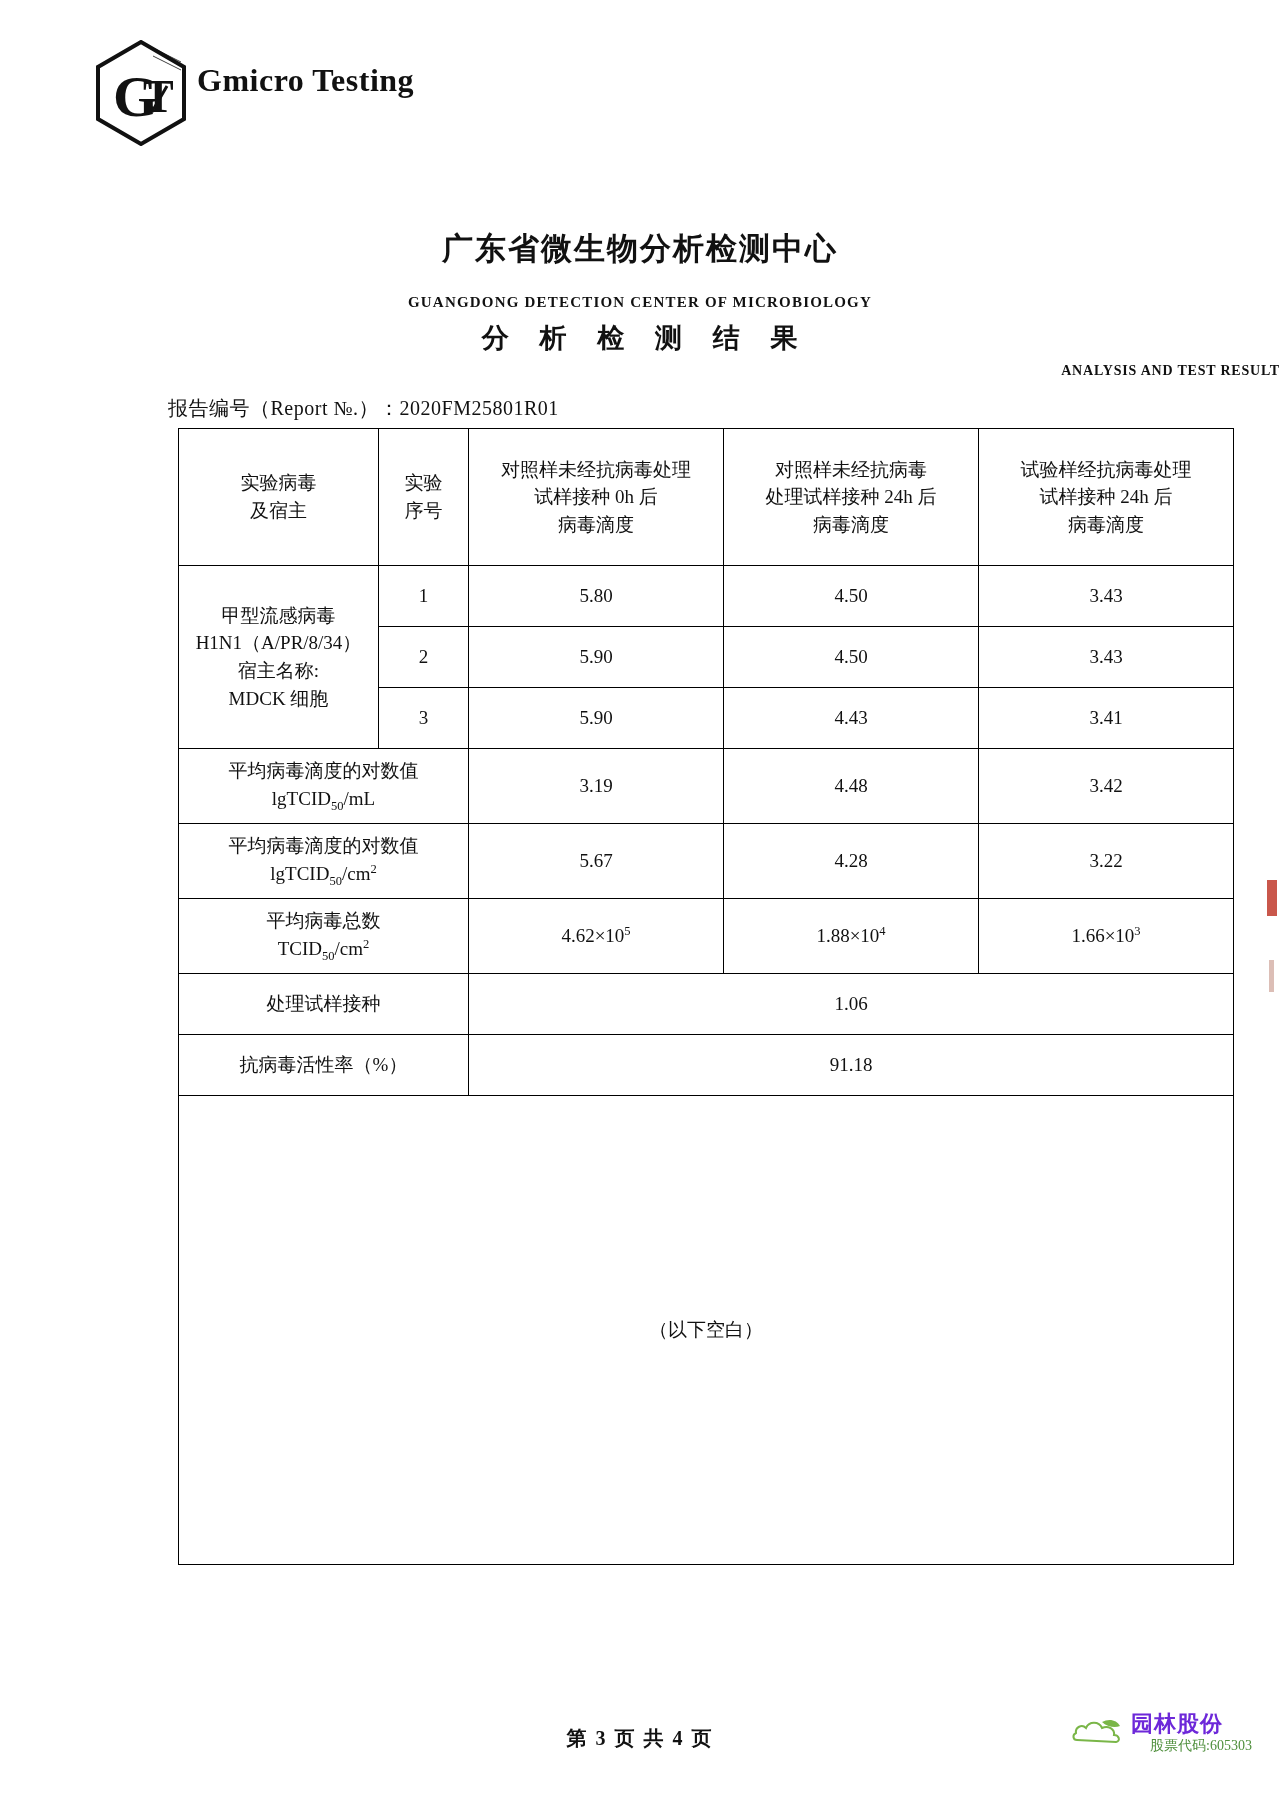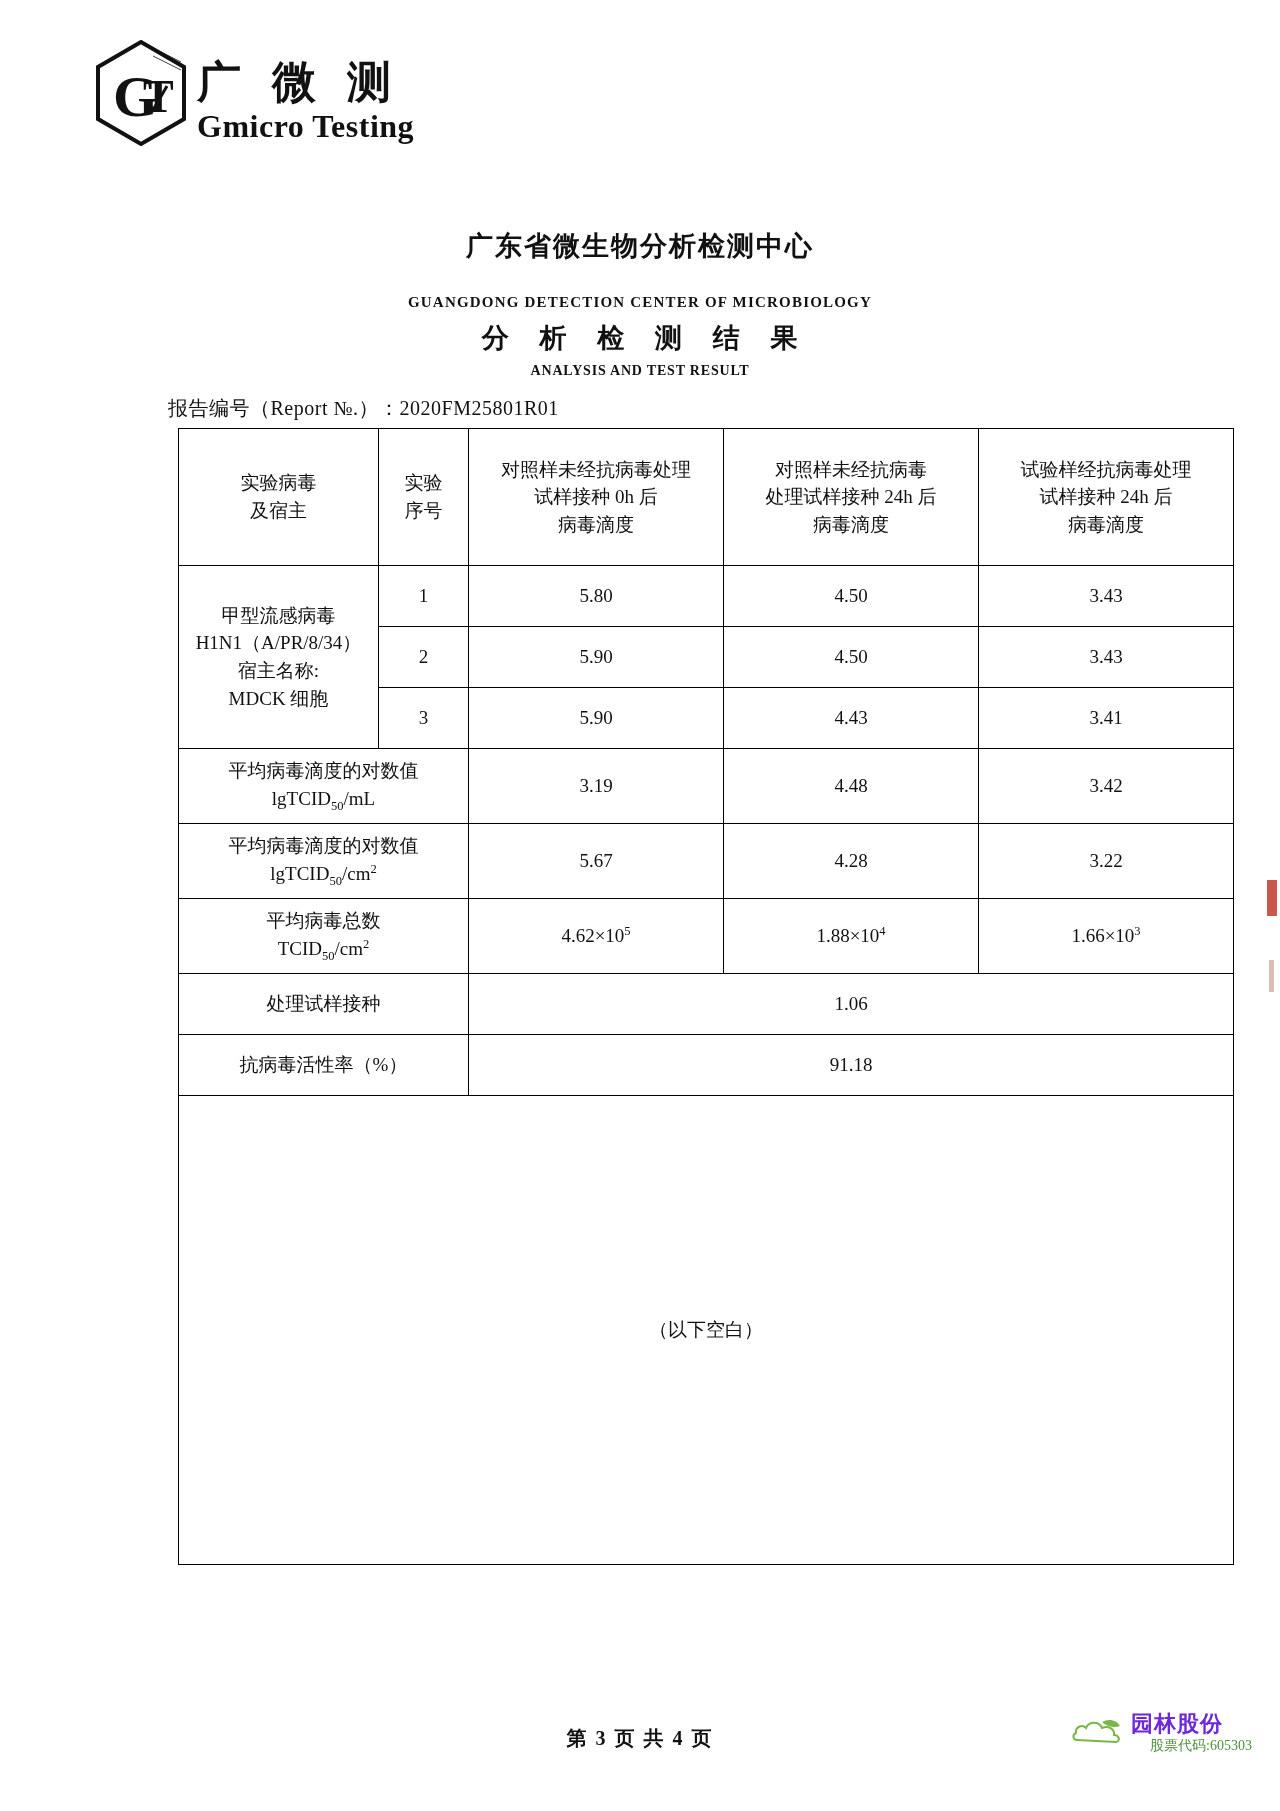--- a/index.html
+++ b/index.html
@@ -51,21 +51,21 @@
     margin-top: 2px;
     color: #111;
   }
 
   
   .title-main {
     position: absolute;
     left: 0; right: 0;
     top: 228px;
     text-align: center;
-    font-size: 27px;
+    font-size: 31px;
     font-weight: bold;
     letter-spacing: 2px;
   }
   .title-en {
     position: absolute;
     left: 0; right: 0;
     top: 294px;
     text-align: center;
     font-size: 15px;
     font-weight: bold;
@@ -78,21 +78,21 @@
     text-align: center;
     font-size: 27px;
     font-weight: bold;
     letter-spacing: 12px;
     padding-left: 11px;
   }
   .title-sub-en {
     position: absolute;
     left: 0; right: 0;
     top: 363px;
-    text-align: center;
+    text-align: right;
     font-size: 14px;
     font-weight: bold;
     letter-spacing: 0.8px;
   }
 
   .report-no {
     position: absolute;
     left: 168px;
     top: 395px;
     font-size: 20px;
@@ -218,21 +218,20 @@
       <text x="18" y="76" font-family="Liberation Serif, serif" font-size="58" font-weight="bold" fill="#111">G</text>
       <text x="48" y="72" font-family="Liberation Serif, serif" font-size="46" font-weight="bold" fill="#111">T</text>
       <path d="M52 60 L58 70 L72 46" fill="none" stroke="#111" stroke-width="3"></path>
       <g stroke="#111" stroke-width="1" fill="none" opacity="0.8">
         <path d="M58 8 L86 22"></path>
         <path d="M58 16 L86 30"></path>
       </g>
     </svg>
   </div>
   <div class="logo-text">
-    <div class="logo-cn">广 微 测</div>
     <div class="logo-en">Gmicro Testing</div>
   </div>
 </div>
 
 <div class="title-main">广东省微生物分析检测中心</div>
 <div class="title-en">GUANGDONG  DETECTION  CENTER  OF  MICROBIOLOGY</div>
 <div class="title-sub">分 析 检 测 结 果</div>
 <div class="title-sub-en">ANALYSIS AND TEST RESULT</div>
 
 <div class="report-no">

